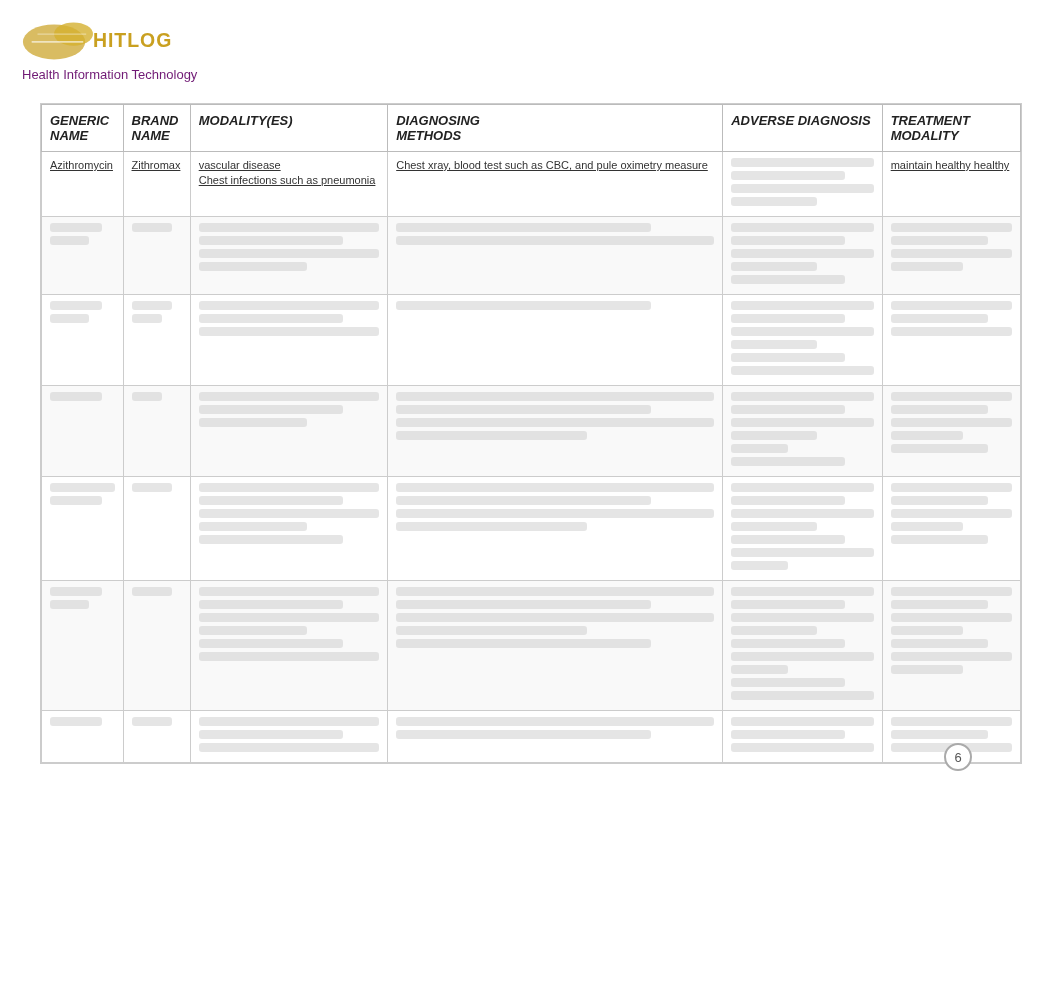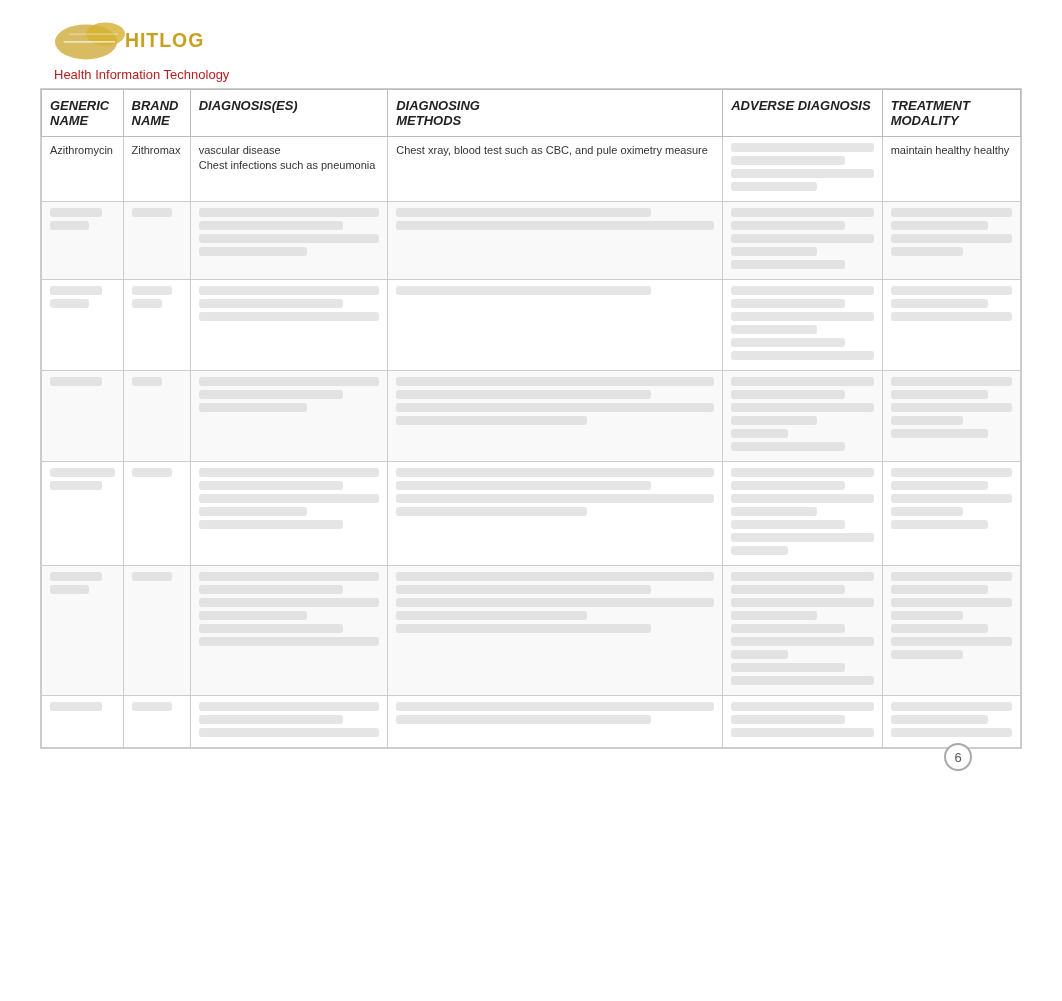--- a/index.html
+++ b/index.html
@@ -11,44 +11,44 @@
     }
     .page {
       width: 1062px;
       min-height: 1001px;
       position: relative;
       background: #fff;
     }
     .header {
       display: flex;
       align-items: center;
-      padding: 10px 20px 6px 52px;
+      padding: 10px 20px 6px 20px;
       gap: 10px;
     }
     .logo-area {
       display: flex;
       flex-direction: column;
       align-items: flex-start;
     }
     .logo-img {
       width: 180px;
       height: 55px;
       position: relative;
       display: flex;
       align-items: center;
     }
     .logo-subtitle {
       font-size: 13px;
-      color: #b91c1c;
+      color: #701a75;
       margin-top: 2px;
       padding-left: 2px;
     }
 
     .table-wrapper {
-      margin: 0 40px;
+      margin: 15px 40px;
       border: 1px solid #ccc;
     }
     table {
       width: 100%;
       border-collapse: collapse;
     }
     thead tr th {
       background: #fff;
       border: 1px solid #bbb;
       padding: 8px 8px;
@@ -58,20 +58,21 @@
       vertical-align: top;
       text-align: left;
     }
     tbody tr td {
       border: 1px solid #ccc;
       padding: 6px 8px;
       vertical-align: top;
       font-size: 11px;
       color: #333;
       line-height: 1.4;
+      text-decoration: underline;
     }
     tbody tr:nth-child(even) td {
       background: #f9f9f9;
     }
     .blurred-line {
       background: #ccc;
       height: 9px;
       border-radius: 3px;
       margin-bottom: 4px;
       opacity: 0.5;
@@ -125,21 +126,21 @@
     <table>
       <thead>
         <tr>
           <th>
             <em>GENERIC<br>NAME</em>
           </th>
           <th>
             <em>BRAND<br>NAME</em>
           </th>
           <th>
-            <em>DIAGNOSIS(ES)</em>
+            <em>MODALITY(ES)</em>
           </th>
           <th>
             <em>DIAGNOSING<br>METHODS</em>
           </th>
           <th>
             <em>ADVERSE DIAGNOSIS</em>
           </th>
           <th>
             <em>TREATMENT<br>MODALITY</em>
           </th>

